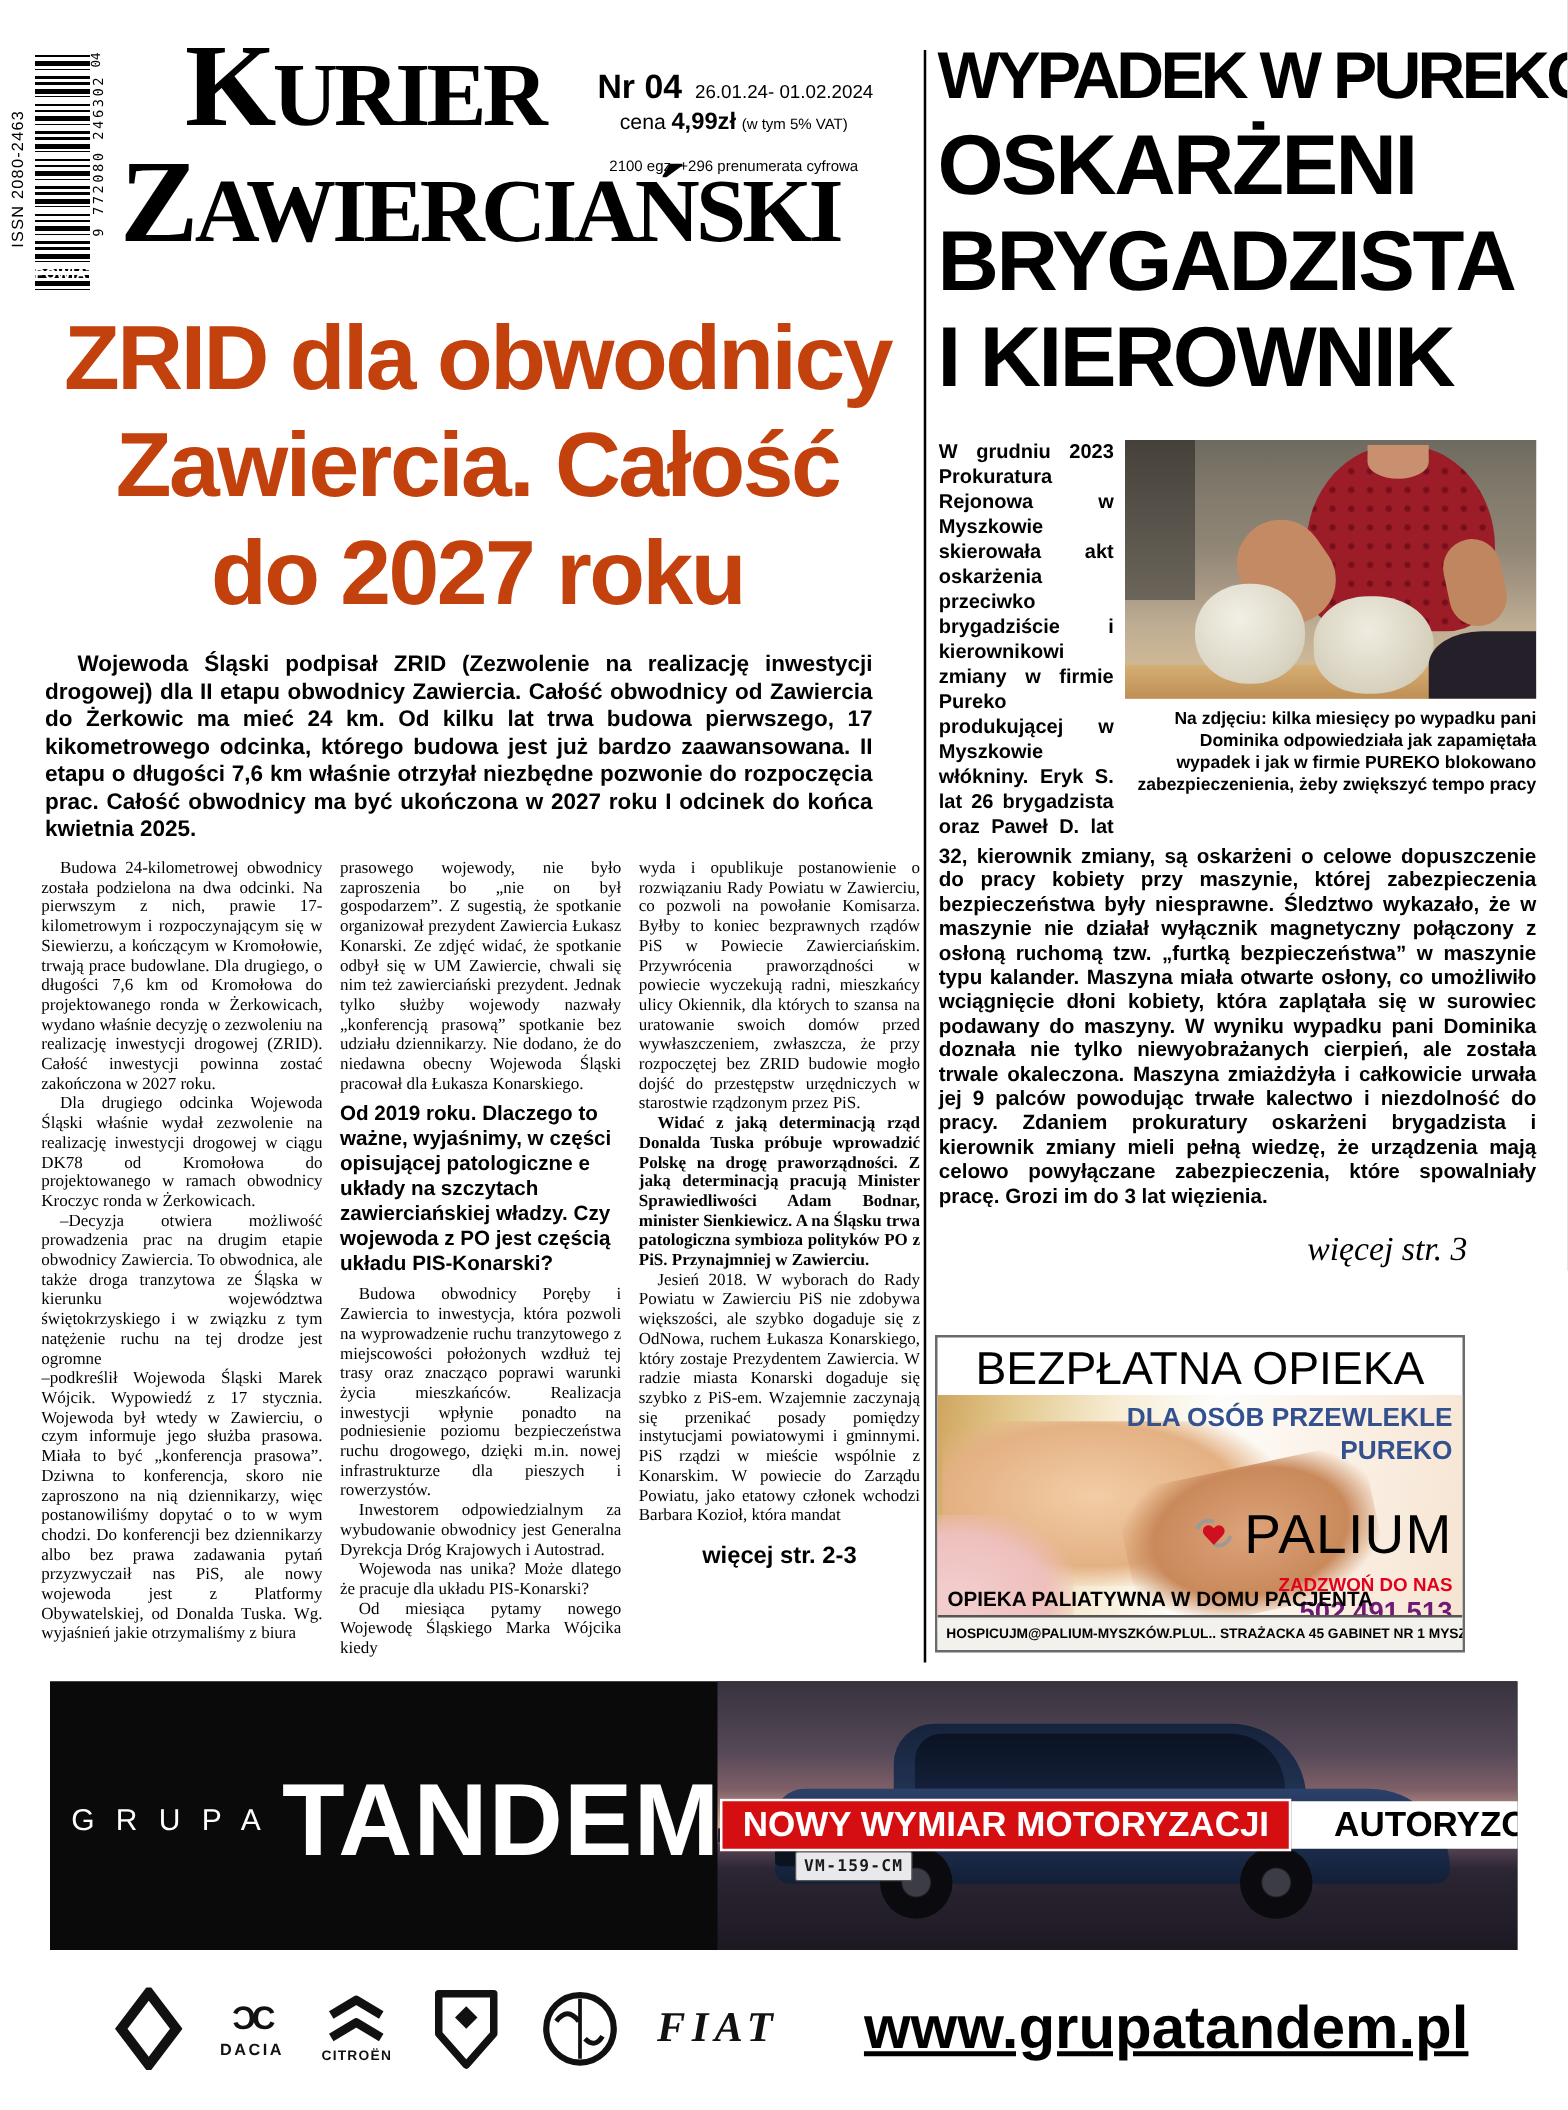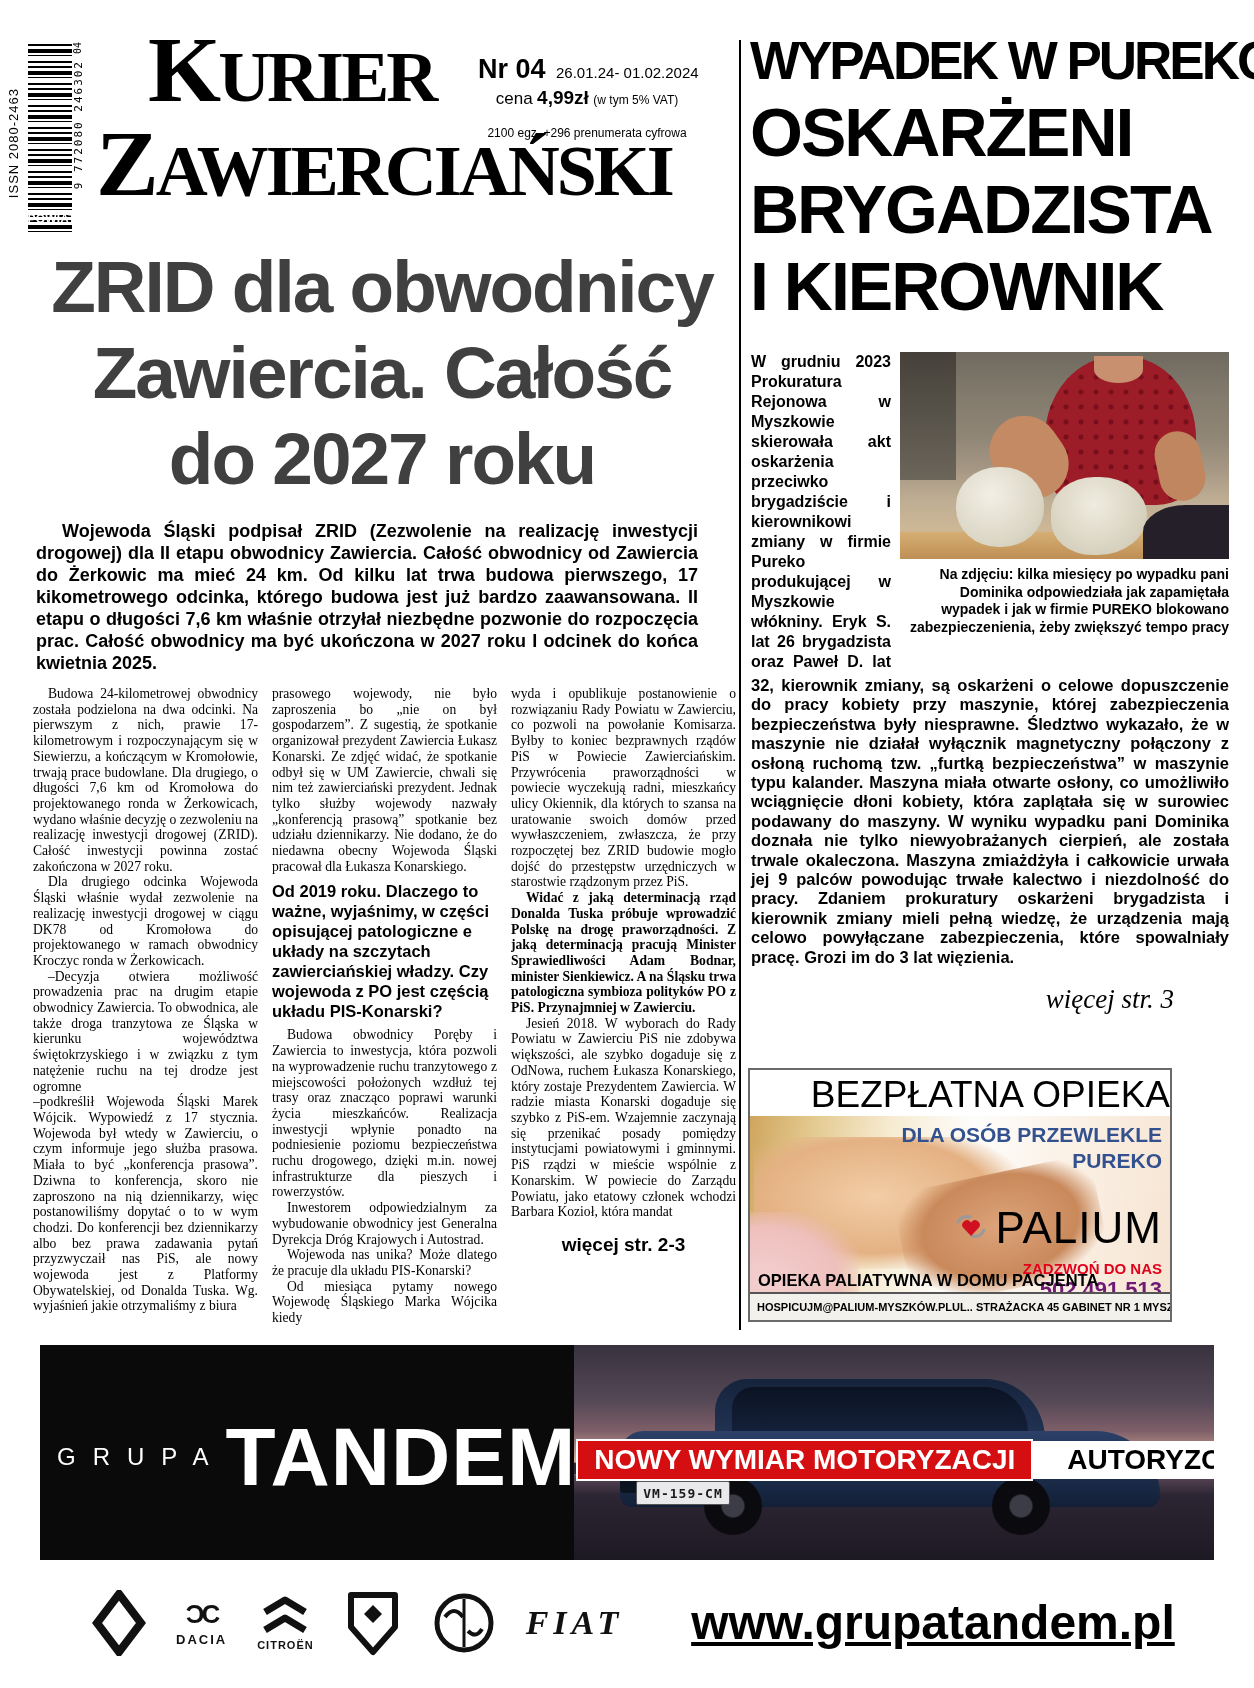--- a/index.html
+++ b/index.html
@@ -97,21 +97,21 @@
   .ph-mitt2{position:absolute;left:46%;bottom:2%;width:96px;height:78px;
     background:radial-gradient(circle at 45% 35%,#efece0,#d6d0bd 70%,#c1bba4);border-radius:46% 50% 52% 44%;}
   .ph-lap{position:absolute;right:0;bottom:0;width:26%;height:26%;background:#241f28;
     border-radius:50% 0 0 0;}
   .ph-table{position:absolute;left:0;bottom:0;width:100%;height:13%;
     background:linear-gradient(180deg,#d5ae74,#bf8f54);}
 
   
   .palium{position:absolute;left:748px;top:1068px;width:420px;height:250px;border:2px solid #6a6a6a;
           background:#fff;overflow:hidden;}
-  .pa-title{position:absolute;left:0;top:4px;width:100%;text-align:right;
+  .pa-title{position:absolute;left:0;top:4px;width:100%;text-align:center;
             font:400 37px "Liberation Sans",sans-serif;letter-spacing:0;}
   .pa-photo{position:absolute;left:0;top:46px;right:0;bottom:26px;
     background:linear-gradient(100deg,#cfa55e 0%,#e3c98f 14%,#f7ecd3 32%,#fdfdfb 50%,#fbf1e6 72%,#f6e4d2 100%);}
   .pa-hand1{position:absolute;left:1%;top:12%;width:64%;height:74%;
     background:radial-gradient(ellipse at 45% 45%,#f2cda6 0%,#e4b183 55%,rgba(228,177,131,0) 74%);}
   .pa-hand2{position:absolute;left:36%;top:32%;width:48%;height:66%;transform:rotate(-12deg);
     background:radial-gradient(ellipse at 50% 45%,#dda37a 0%,#c9895b 55%,rgba(201,137,91,0) 76%);}
   .pa-sleeve{position:absolute;left:-4%;bottom:-6%;width:30%;height:52%;
     background:radial-gradient(ellipse at 25% 75%,#f3cfcf 0%,#eec0bd 55%,rgba(238,192,189,0) 78%);}
   .pa-right{position:absolute;right:8px;top:52px;text-align:right;}
@@ -201,21 +201,21 @@
 
   <div class="main-divider"></div>
 
   <div class="right-headline">
     <span class="rh1">WYPADEK W PUREKO:</span>
     <span class="rh">OSKARŻENI</span>
     <span class="rh">BRYGADZISTA</span>
     <span class="rh">I KIEROWNIK</span>
   </div>
 
-  <div class="blue-headline" style="color:#404040;">
+  <div class="blue-headline" style="color:#c2410c;">
     <span>ZRID dla obwodnicy</span>
     <span>Zawiercia. Całość</span>
     <span>do 2027 roku</span>
   </div>
 
   <p class="lead">Wojewoda Śląski podpisał ZRID (Zezwolenie na realizację inwestycji drogowej) dla II etapu obwodnicy Zawiercia. Całość obwodnicy od Zawiercia do Żerkowic ma mieć 24 km. Od kilku lat trwa budowa pierwszego, 17 kikometrowego odcinka, którego budowa jest już bardzo zaawansowana. II etapu o długości 7,6 km właśnie otrzyłał niezbędne pozwonie do rozpoczęcia prac. Całość obwodnicy ma być ukończona w 2027 roku I odcinek do końca kwietnia 2025.</p>
 
   <div class="columns">
     <div class="col">
         <p class="para indent">Budowa 24-kilometrowej obwodnicy została podzielona na dwa odcinki. Na pierwszym z nich, prawie 17-kilometrowym i rozpoczynającym się w Siewierzu, a kończącym w Kromołowie, trwają prace budowlane. Dla drugiego, o długości 7,6 km od Kromołowa do projektowanego ronda w Żerkowicach, wydano właśnie decyzję o zezwoleniu na realizację inwestycji drogowej (ZRID). Całość inwestycji powinna zostać zakończona w 2027 roku.</p>

